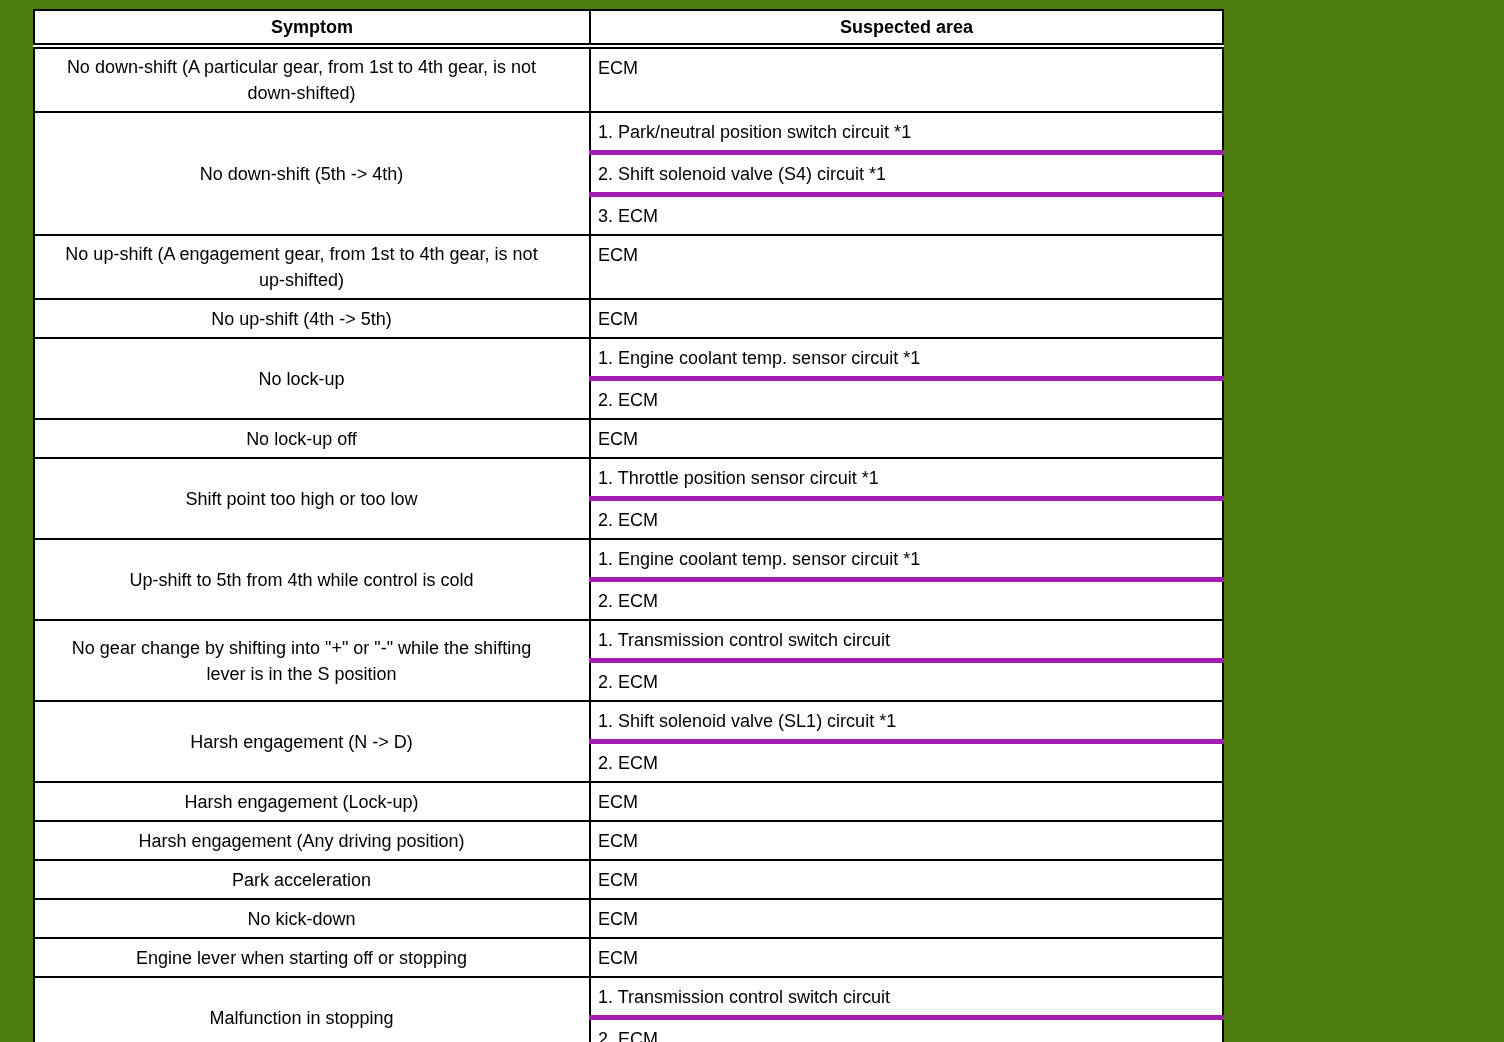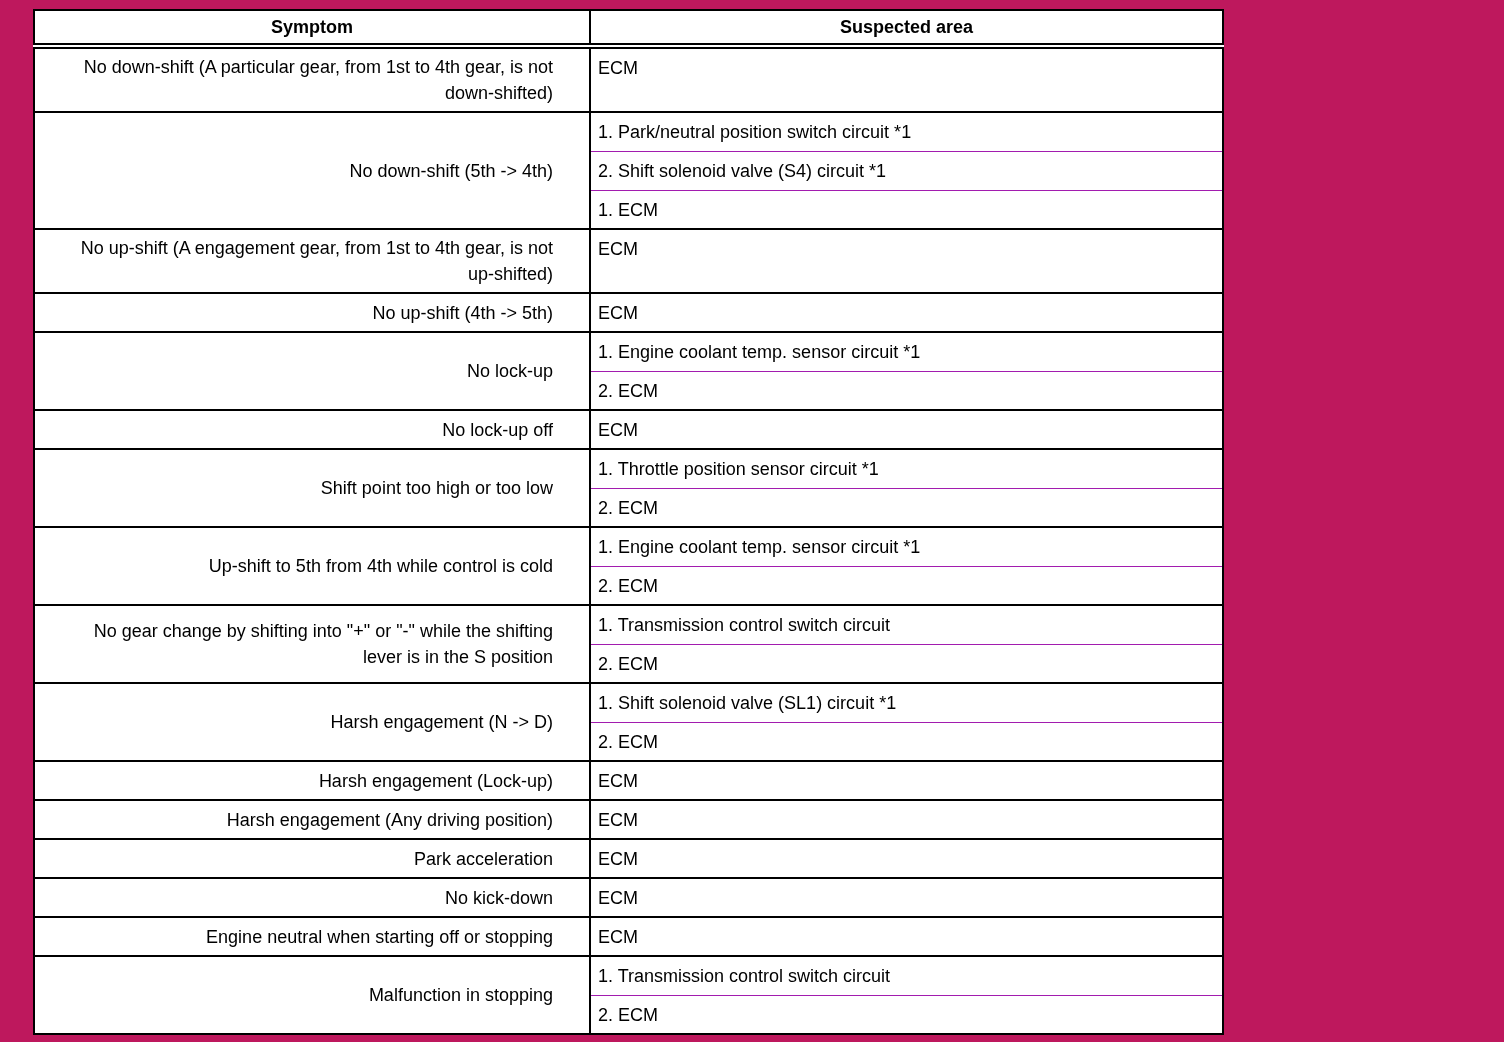--- a/index.html
+++ b/index.html
@@ -11,21 +11,21 @@
     width: 1504px;
     height: 1042px;
     overflow: hidden;
     font-family: "Liberation Sans", sans-serif;
     color: #000000;
   }
   .page {
     position: relative;
     width: 1504px;
     height: 1042px;
-    background: #be185d;
+    background: #4d7c0f;
   }
   table.symptom-table {
     position: absolute;
     left: 33px;
     top: 9px;
     border-collapse: collapse;
     table-layout: fixed;
     width: 1189px;
     background: #ffffff;
   }
@@ -56,37 +56,37 @@
     margin-top: 28px;
   }
   td {
     font-size: 18px;
     line-height: 26px;
     box-sizing: border-box;
     background: #ffffff;
   }
   td.symptom-cell {
     vertical-align: middle;
-    text-align: right;
+    text-align: center;
     padding: 5px 36px 5px 15px;
   }
   td.area-cell {
     vertical-align: top;
     text-align: left;
     padding: 6px 12px 5px 7px;
     height: 39px;
     border-left: 2px solid #000000;
   }
   
   tr.group-start td {
     border-top: 2px solid #000000;
   }
   
   tr.sub-row td.area-cell {
-    border-top: 1px solid #a21caf;
+    border-top: 5px solid #a21caf;
   }
 </style>
 </head>
 <body>
 
 <div class="page">
   <table class="symptom-table">
     <colgroup>
       <col class="col-symptom">
       <col class="col-area">
@@ -103,21 +103,21 @@
           <td class="area-cell">ECM</td>
         </tr>
         <tr class="group-start">
           <td class="symptom-cell" rowspan="3">No down-shift (5th -&gt; 4th)</td>
           <td class="area-cell">1. Park/neutral position switch circuit *1</td>
         </tr>
         <tr class="sub-row">
           <td class="area-cell">2. Shift solenoid valve (S4) circuit *1</td>
         </tr>
         <tr class="sub-row">
-          <td class="area-cell">1. ECM</td>
+          <td class="area-cell">3. ECM</td>
         </tr>
         <tr class="group-start">
           <td class="symptom-cell" rowspan="1">No up-shift (A engagement gear, from 1st to 4th gear, is not up-shifted)</td>
           <td class="area-cell">ECM</td>
         </tr>
         <tr class="group-start">
           <td class="symptom-cell" rowspan="1">No up-shift (4th -&gt; 5th)</td>
           <td class="area-cell">ECM</td>
         </tr>
         <tr class="group-start">
@@ -169,21 +169,21 @@
         </tr>
         <tr class="group-start">
           <td class="symptom-cell" rowspan="1">Park acceleration</td>
           <td class="area-cell">ECM</td>
         </tr>
         <tr class="group-start">
           <td class="symptom-cell" rowspan="1">No kick-down</td>
           <td class="area-cell">ECM</td>
         </tr>
         <tr class="group-start">
-          <td class="symptom-cell" rowspan="1">Engine neutral when starting off or stopping</td>
+          <td class="symptom-cell" rowspan="1">Engine lever when starting off or stopping</td>
           <td class="area-cell">ECM</td>
         </tr>
         <tr class="group-start">
           <td class="symptom-cell" rowspan="2">Malfunction in stopping</td>
           <td class="area-cell">1. Transmission control switch circuit</td>
         </tr>
         <tr class="sub-row">
           <td class="area-cell">2. ECM</td>
         </tr>
       </tbody>

